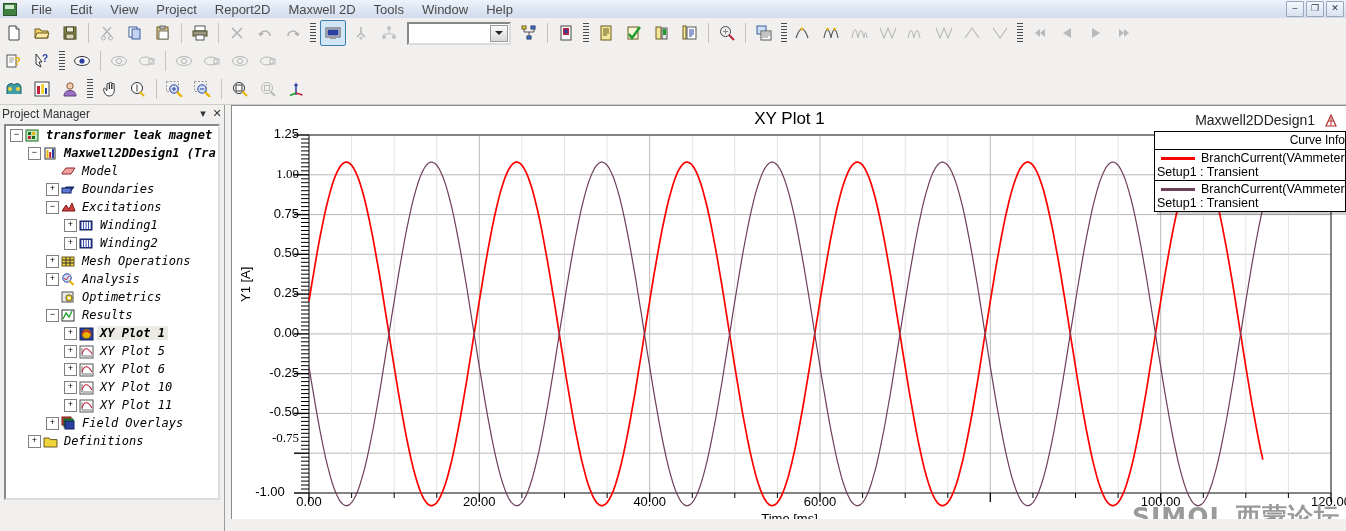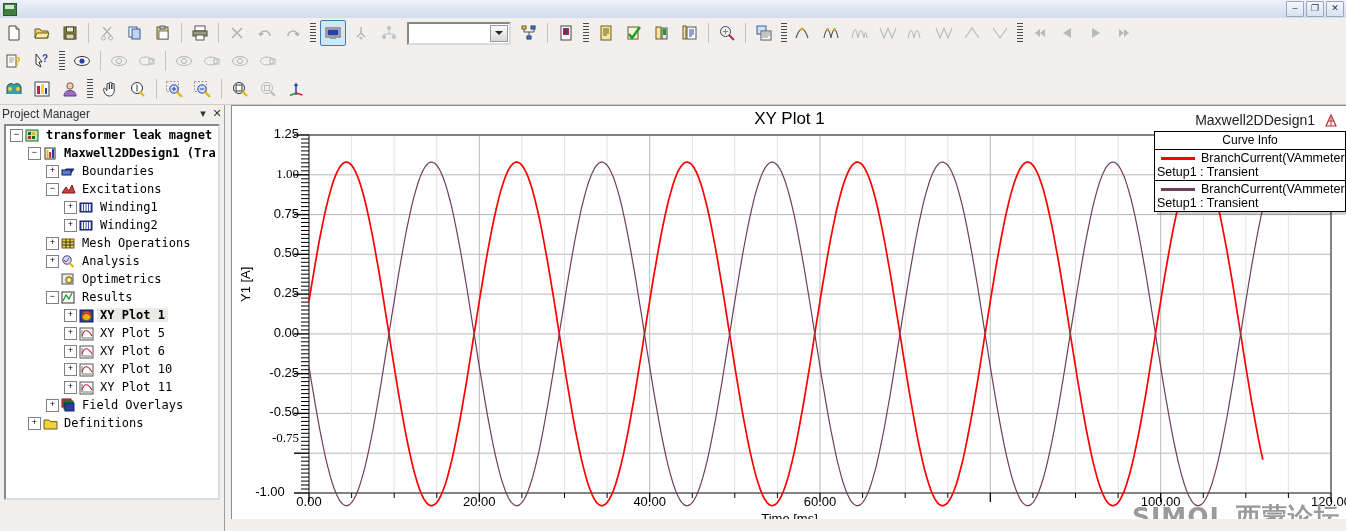--- a/index.html
+++ b/index.html
@@ -69,21 +69,21 @@
     background:#f1f0ef;
   }
   .pm-title .t{flex:1;}
   .pm-title .tool{width:14px;text-align:center;font-size:11px;color:#333;cursor:pointer;}
   .tree{
     position:absolute;left:4px;top:19px;width:212px;height:372px;
     background:#fff;border:2px inset #dcdcdc;overflow:hidden;
   }
   .row{height:18px;display:flex;align-items:center;white-space:nowrap;
        font-family:"DejaVu Sans Mono","Liberation Mono",monospace;font-size:12px;color:#000;}
-  .row .lbl{padding:0 3px;}
+  .row .lbl{padding:0 3px;font-style:italic;}
   .row .lbl.b{font-weight:bold;}
   .row .lbl.sel{background:#eceae4;font-weight:bold;}
   .exp{width:11px;height:11px;border:1px solid #808080;background:#fff;
        font-size:9px;line-height:9px;text-align:center;color:#000;flex:none;
        font-family:"Liberation Sans",sans-serif;}
   .spacer{flex:none;}
   .ticon{width:17px;height:15px;flex:none;margin:0 2px 0 1px;position:relative;}
 
   
   .plotwin{
@@ -97,21 +97,21 @@
   .design-name{
     position:absolute;right:32px;top:6px;font-size:14px;color:#222;
   }
   .ansys-logo{position:absolute;right:8px;top:8px;width:16px;height:14px;}
 
   .legend{
     position:absolute;left:922px;top:25px;width:190px;
     background:#fff;border:1px solid #000;box-shadow:3px 3px 0 rgba(0,0,0,.18);
     font-size:12px;
   }
-  .legend-hd{text-align:center;padding:1px 0 2px;border-bottom:1px solid #000;}
+  .legend-hd{text-align:right;padding:1px 0 2px;border-bottom:1px solid #000;}
   .legend-row{padding:1px 2px 1px 2px;}
   .legend-row + .legend-row{border-top:1px solid #000;}
   .lg-line{display:flex;align-items:center;gap:6px;}
   .swatch{width:34px;height:3px;flex:none;margin-left:4px;}
   .lg-name{font-size:12.5px;white-space:nowrap;}
   .lg-sub{font-size:12.5px;}
 
   .axisY-label{
     position:absolute;left:6px;top:196px;font-size:13px;color:#000;
     transform:rotate(-90deg);transform-origin:left top;white-space:nowrap;
@@ -135,20 +135,31 @@
 </style>
 </head>
 <body>
 
 <div id="app">
 
   <div class="menubar">
     <div class="appicon">
         <i></i>
       </div>
+    <div id="menu-items" style="display:flex;align-items:center;">
+        <div class="menuitem">File</div>
+        <div class="menuitem">Edit</div>
+        <div class="menuitem">View</div>
+        <div class="menuitem">Project</div>
+        <div class="menuitem">Report2D</div>
+        <div class="menuitem">Maxwell 2D</div>
+        <div class="menuitem">Tools</div>
+        <div class="menuitem">Window</div>
+        <div class="menuitem">Help</div>
+      </div>
     <div class="wbtns">
       <div class="wbtn">
           <span>–</span>
         </div>
       <div class="wbtn">
           <span>❐</span>
         </div>
       <div class="wbtn">
           <span>✕</span>
         </div>
@@ -535,20 +546,28 @@
         <div class="row">
           <div class="spacer" style="width: 22px;"></div>
           <div class="exp">−</div>
           <span class="ticon"><svg width="17" height="15" viewBox="0 0 17 15">
               <rect x="3" y="2" width="10" height="11" fill="#fff" stroke="#333"></rect>
               <rect x="4.5" y="4" width="2" height="8" fill="#e8b400"></rect>
               <rect x="7.2" y="6" width="2" height="6" fill="#c0233c"></rect>
               <rect x="10" y="3" width="2" height="9" fill="#2b3fa0"></rect>
             </svg></span>
           <span class="lbl b">Maxwell2DDesign1 (Tra</span>
+        </div>
+        <div class="row">
+          <div class="spacer" style="width: 40px;"></div>
+          <div class="spacer" style="width: 13px;"></div>
+          <span class="ticon"><svg width="17" height="15" viewBox="0 0 17 15">
+              <path d="M2 9l4-5h9l-4 6H2z" fill="#f0a0a0" stroke="#8a2b2b"></path>
+            </svg></span>
+          <span class="lbl">Model</span>
         </div>
         <div class="row">
           <div class="spacer" style="width: 40px;"></div>
           <div class="exp">+</div>
           <span class="ticon"><svg width="17" height="15" viewBox="0 0 17 15">
               <path d="M2 10l4-5h8l-4 5z" fill="#2b3fa0" stroke="#10205a"></path>
               <rect x="2" y="6" width="9" height="5" fill="#5b7ad4" stroke="#10205a"></rect>
             </svg></span>
           <span class="lbl">Boundaries</span>
         </div>

